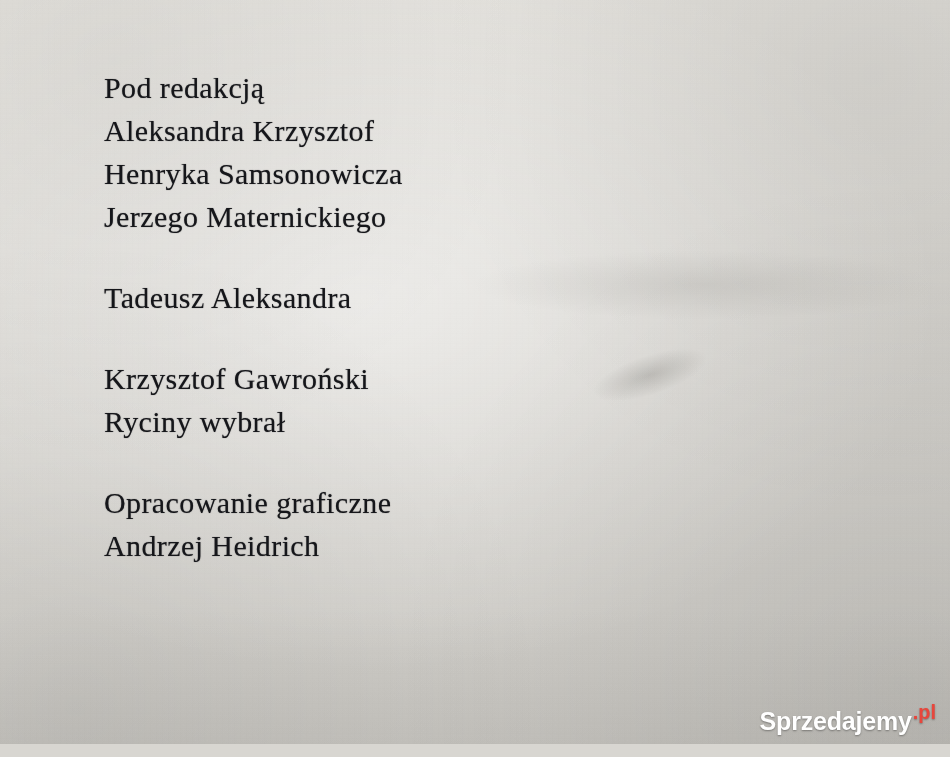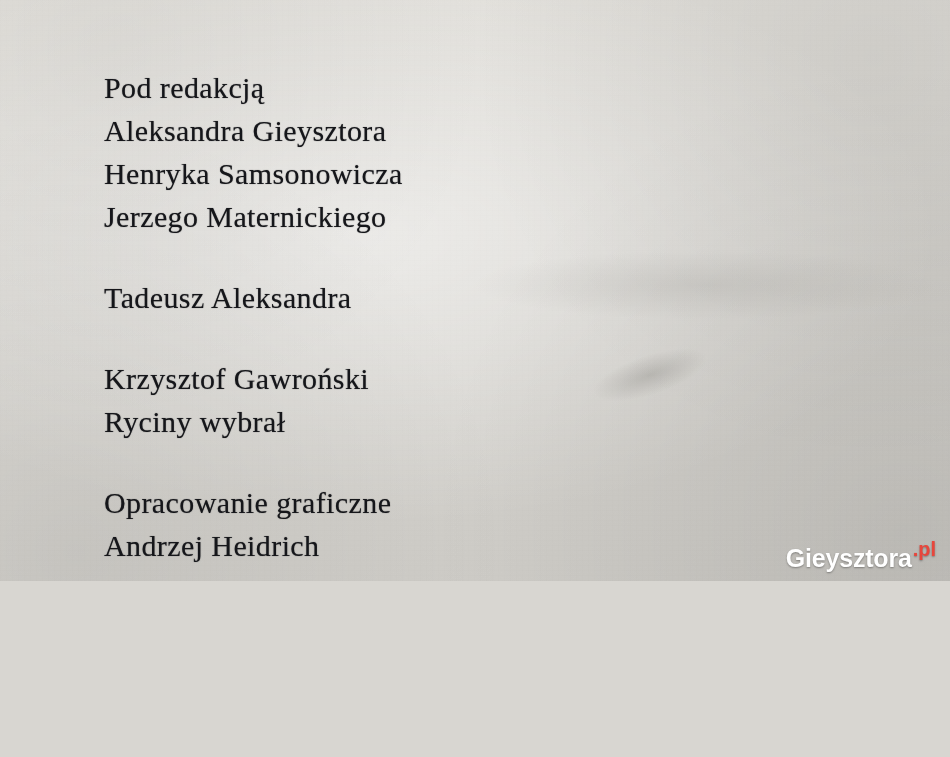--- a/index.html
+++ b/index.html
@@ -10,21 +10,21 @@
     width: 950px;
     height: 757px;
     overflow: hidden;
     font-family: "Liberation Serif", serif;
     background: #d8d6d1;
   }
 
   #page {
     position: relative;
     width: 950px;
-    height: 581px;
+    height: 744px;
     background:
       radial-gradient(ellipse 85% 70% at 38% 40%, rgba(255,255,255,0.50) 0%, rgba(255,255,255,0.18) 45%, rgba(255,255,255,0) 72%),
       linear-gradient(160deg, #e4e2dd 0%, #dedcd7 28%, #d7d5d0 55%, #cfcdc8 78%, #c9c7c2 100%);
     overflow: hidden;
   }
 
   
   .grain {
     position: absolute;
     inset: 0;
@@ -122,21 +122,21 @@
   <div class="grain"></div>
   <div class="grain2"></div>
   <div class="smudge-a"></div>
   <div class="smudge-b"></div>
   <div class="smudge-c"></div>
 
   <div class="text-block">
 
     <div class="stanza">
       <div class="line">Pod redakcją</div>
-      <div class="line">Aleksandra Gieysztora</div>
+      <div class="line">Aleksandra Krzysztof</div>
       <div class="line">Henryka Samsonowicza</div>
       <div class="line">Jerzego Maternickiego</div>
     </div>
 
     <div class="stanza">
       <div class="line">Tadeusz Aleksandra</div>
     </div>
 
     <div class="stanza">
       <div class="line">Krzysztof Gawroński</div>
@@ -144,17 +144,17 @@
     </div>
 
     <div class="stanza">
       <div class="line">Opracowanie graficzne</div>
       <div class="line">Andrzej Heidrich</div>
     </div>
 
   </div>
 
   <div class="watermark">
-    <span class="wm-main">Gieysztora</span>
+    <span class="wm-main">Sprzedajemy</span>
       <span class="wm-suffix">.pl</span>
   </div>
 
 </div>
 
 </body></html>

